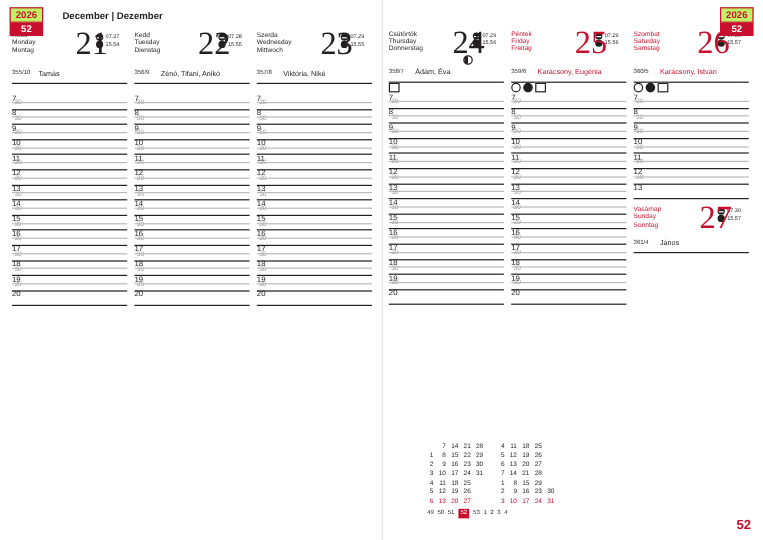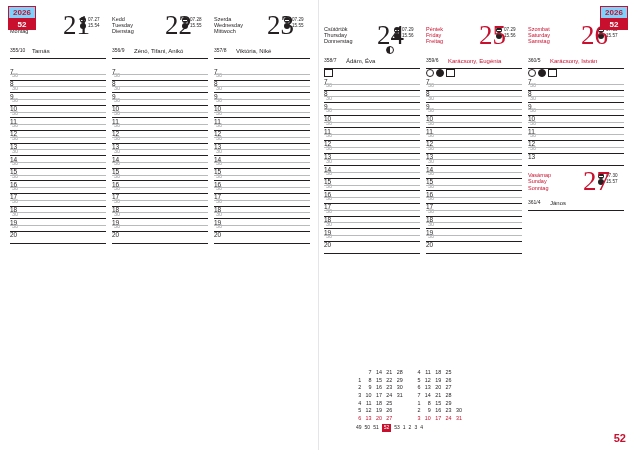--- a/index.html
+++ b/index.html
@@ -11,21 +11,21 @@
     position:relative;
     overflow:hidden;
   }
   .page{position:absolute;inset:0;display:flex;}
   .leaf{position:relative;height:450px;box-sizing:border-box;}
   .leaf.left{width:318px;padding:8px 6px 6px 10px;}
   .leaf.right{width:318px;padding:8px 10px 6px 6px;}
 
   
   .yearbadge{position:absolute;top:6px;width:28px;text-align:center;font-size:8px;line-height:9px;z-index:5;}
-  .yearbadge .yr{background:#7dd3fc;color:#c8102e;border:1px solid #c8102e;font-weight:bold;padding:1px 0;font-size:8px;letter-spacing:0;}
+  .yearbadge .yr{background:#bef264;color:#c8102e;border:1px solid #c8102e;font-weight:bold;padding:1px 0;font-size:8px;letter-spacing:0;}
   .yearbadge .wk{background:#c8102e;color:#ffffff;font-weight:bold;padding:1px 0;font-size:8px;}
   .yearbadge.l{left:8px;}
   .yearbadge.r{right:8px;}
 
   
   .monthhead{margin-left:42px;line-height:10px;}
   .monthhead .m1{color:#c8102e;font-weight:bold;font-size:11px;}
   .monthhead .m2{color:#231f20;font-weight:bold;font-size:8px;margin-top:1px;}
 
   
@@ -85,20 +85,21 @@
 <div class="page">
 
   <div class="leaf left">
 
     <div class="yearbadge l">
       <div class="yr">2026</div>
       <div class="wk">52</div>
     </div>
 
     <div class="monthhead">
+      <div class="m2">December | Dezember</div>
     </div>
 
     <div class="cols">
 
       <div class="col">
         <div class="dayhead">
           <div class="dnames">
             <div>Hétfő</div>
             <div>Monday</div>
             <div>Montag</div>

